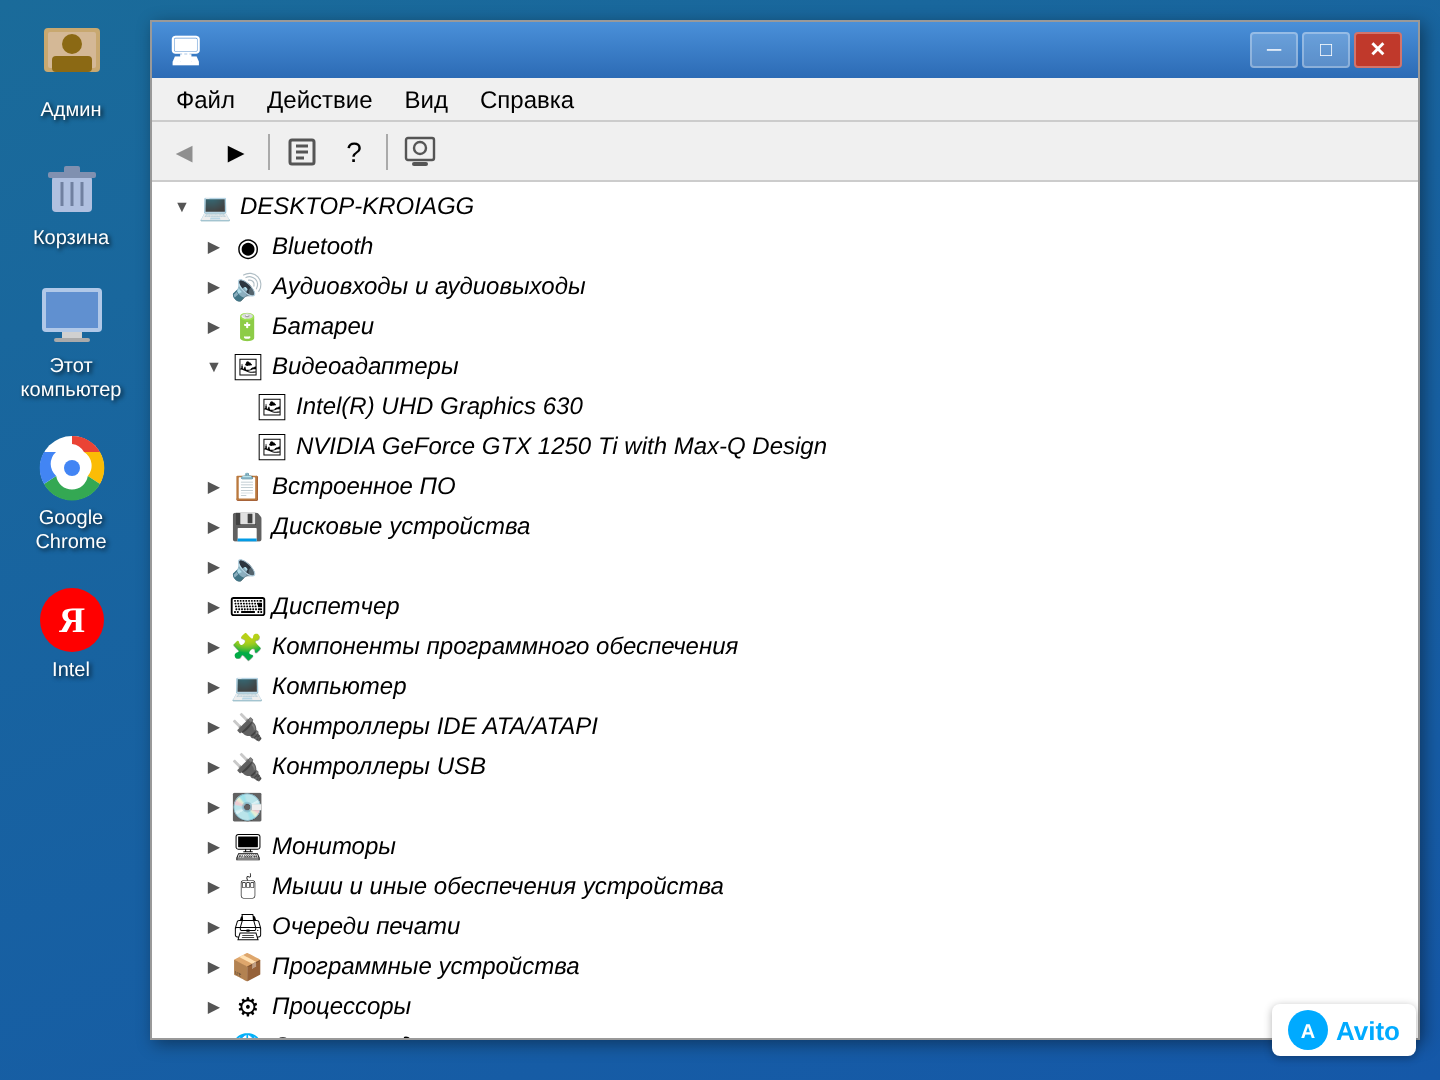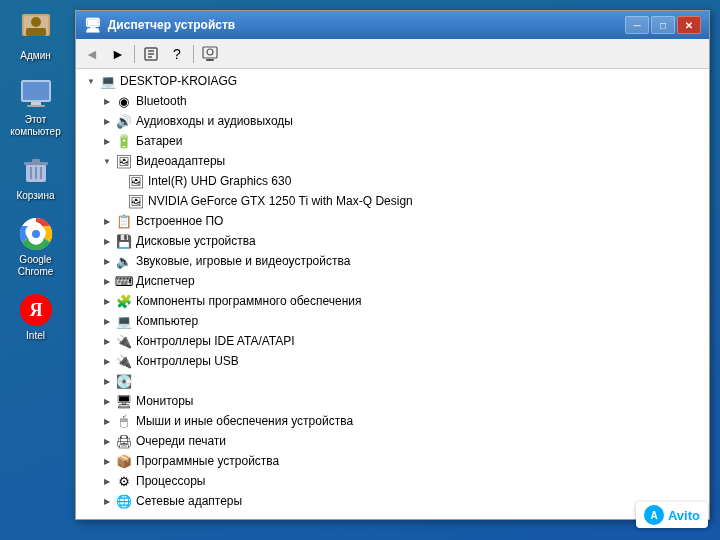--- a/index.html
+++ b/index.html
@@ -202,20 +202,21 @@
       height: 16px;
       margin-right: 4px;
       display: inline-flex;
       align-items: center;
       justify-content: center;
       font-size: 13px;
       flex-shrink: 0;
     }
     .tree-item .item-label {
       font-size: 12px;
+      font-style: italic;
     }
 
     
     .avito-badge {
       position: absolute;
       bottom: 12px;
       right: 12px;
       background: white;
       border-radius: 4px;
       padding: 3px 8px;
@@ -243,46 +244,46 @@
     <div class="desktop-icon">
       <div class="icon-img">
         <svg width="36" height="36" viewBox="0 0 36 36">
           <rect x="4" y="2" width="28" height="22" rx="2" fill="#c8a870"></rect>
           <rect x="6" y="4" width="24" height="18" rx="1" fill="#d4b896"></rect>
           <circle cx="18" cy="10" r="5" fill="#8B6914"></circle>
           <rect x="8" y="16" width="20" height="8" rx="2" fill="#8B6914"></rect>
         </svg>
       </div>
       <span class="icon-label">Админ</span>
-    </div>
-
-    <div class="desktop-icon">
-      <div class="icon-img">
-        <svg width="36" height="36" viewBox="0 0 36 36">
-          <rect x="3" y="4" width="30" height="22" rx="2" fill="#b0c8e8"></rect>
-          <rect x="5" y="6" width="26" height="18" fill="#6090d0"></rect>
-          <rect x="13" y="26" width="10" height="4" fill="#d0d0d0"></rect>
-          <rect x="9" y="29" width="18" height="2" rx="1" fill="#aaa"></rect>
-        </svg>
-      </div>
-      <span class="icon-label">Этот<br>компьютер</span>
     </div>
 
     <div class="desktop-icon">
       <div class="icon-img">
         <svg width="36" height="36" viewBox="0 0 36 36">
           <rect x="8" y="12" width="20" height="18" rx="2" fill="#b0c0e0"></rect>
           <rect x="6" y="10" width="24" height="3" rx="1" fill="#8090b0"></rect>
           <rect x="14" y="7" width="8" height="4" rx="1" fill="#8090b0"></rect>
           <line x1="13" y1="15" x2="13" y2="27" stroke="#7080a0" stroke-width="1.5"></line>
           <line x1="18" y1="15" x2="18" y2="27" stroke="#7080a0" stroke-width="1.5"></line>
           <line x1="23" y1="15" x2="23" y2="27" stroke="#7080a0" stroke-width="1.5"></line>
         </svg>
       </div>
       <span class="icon-label">Корзина</span>
+    </div>
+
+    <div class="desktop-icon">
+      <div class="icon-img">
+        <svg width="36" height="36" viewBox="0 0 36 36">
+          <rect x="3" y="4" width="30" height="22" rx="2" fill="#b0c8e8"></rect>
+          <rect x="5" y="6" width="26" height="18" fill="#6090d0"></rect>
+          <rect x="13" y="26" width="10" height="4" fill="#d0d0d0"></rect>
+          <rect x="9" y="29" width="18" height="2" rx="1" fill="#aaa"></rect>
+        </svg>
+      </div>
+      <span class="icon-label">Этот<br>компьютер</span>
     </div>
 
     <div class="desktop-icon">
       <div class="icon-img">
         <svg width="36" height="36" viewBox="0 0 36 36">
           <circle cx="18" cy="18" r="16" fill="#fff"></circle>
           <path d="M18 2 A16 16 0 0 1 32 10 L24 10 A8 8 0 0 0 18 6 Z" fill="#EA4335"></path>
           <path d="M32 10 A16 16 0 0 1 32 26 L25.9 22 A8 8 0 0 0 24 10 Z" fill="#FBBC05"></path>
           <path d="M32 26 A16 16 0 0 1 4 26 L10.1 22 A8 8 0 0 0 25.9 22 Z" fill="#34A853"></path>
           <path d="M4 26 A16 16 0 0 1 4 10 L10 10 A8 8 0 0 0 10.1 22 Z" fill="#4285F4"></path>
@@ -301,28 +302,33 @@
         </svg>
       </div>
       <span class="icon-label">Intel</span>
     </div>
   </div>
 
   <div class="window">
 
     <div class="title-bar">
       <span class="title-bar-icon">🖥</span>
-      <span>Диспетчер устройств</span>
       <div class="title-bar-controls">
         <div class="title-btn">─</div>
         <div class="title-btn">□</div>
         <div class="title-btn close">✕</div>
       </div>
     </div>
 
+    <div class="menu-bar">
+      <span class="menu-item">Файл</span>
+      <span class="menu-item">Действие</span>
+      <span class="menu-item">Вид</span>
+      <span class="menu-item">Справка</span>
+    </div>
 
     <div class="toolbar">
       <button class="toolbar-btn disabled">◄</button>
       <button class="toolbar-btn">►</button>
       <div class="toolbar-separator"></div>
       <button class="toolbar-btn">
         <svg width="16" height="16" viewBox="0 0 16 16">
             <rect x="2" y="2" width="12" height="12" rx="1" fill="none" stroke="#555" stroke-width="1.5"></rect>
             <line x1="5" y1="5" x2="11" y2="5" stroke="#555" stroke-width="1.5"></line>
             <line x1="5" y1="8" x2="11" y2="8" stroke="#555" stroke-width="1.5"></line>
@@ -393,21 +399,20 @@
           <div class="tree-item">
             <span class="indent" style="width:20px;display:inline-block"></span>
             <span class="expander" style="font-size:8px;color:#555;margin-right:2px">▶</span>
             <span class="item-icon">💾</span>
             <span class="item-label">Дисковые устройства</span>
           </div>
           <div class="tree-item">
             <span class="indent" style="width:20px;display:inline-block"></span>
             <span class="expander" style="font-size:8px;color:#555;margin-right:2px">▶</span>
             <span class="item-icon">🔈</span>
-            <span class="item-label">Звуковые, игровые и видеоустройства</span>
           </div>
           <div class="tree-item">
             <span class="indent" style="width:20px;display:inline-block"></span>
             <span class="expander" style="font-size:8px;color:#555;margin-right:2px">▶</span>
             <span class="item-icon">⌨</span>
             <span class="item-label">Диспетчер</span>
           </div>
           <div class="tree-item">
             <span class="indent" style="width:20px;display:inline-block"></span>
             <span class="expander" style="font-size:8px;color:#555;margin-right:2px">▶</span>

